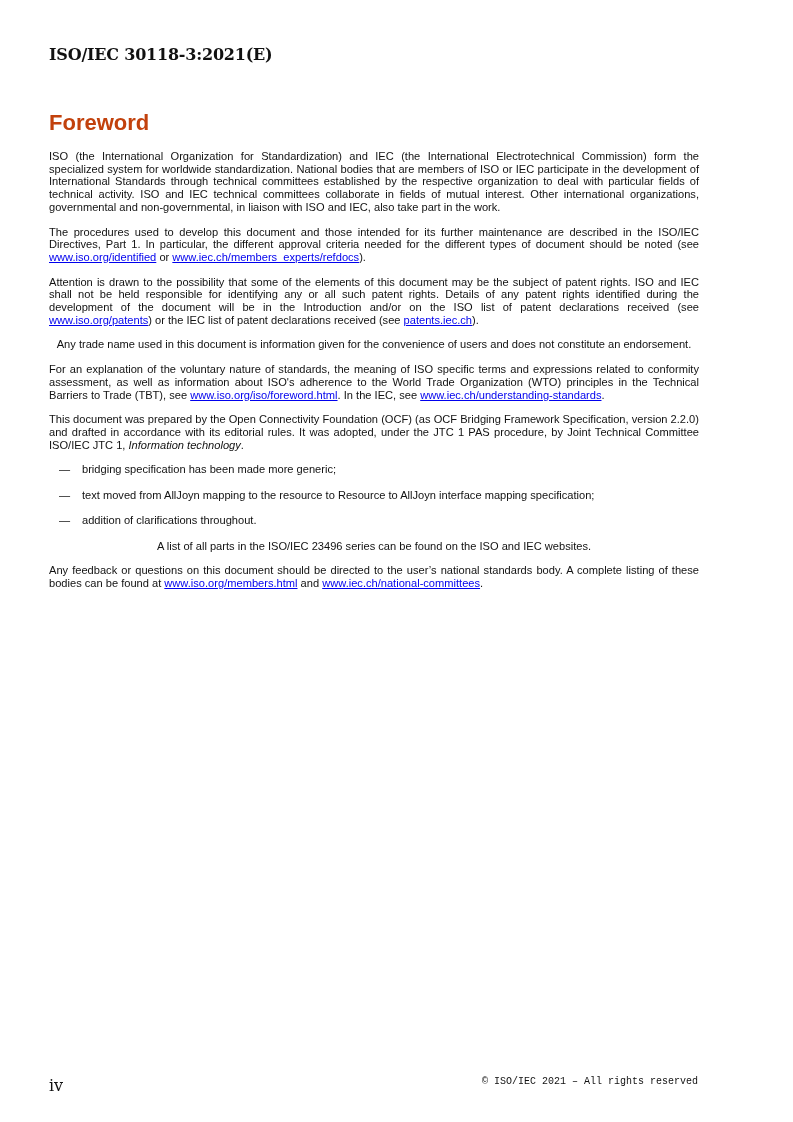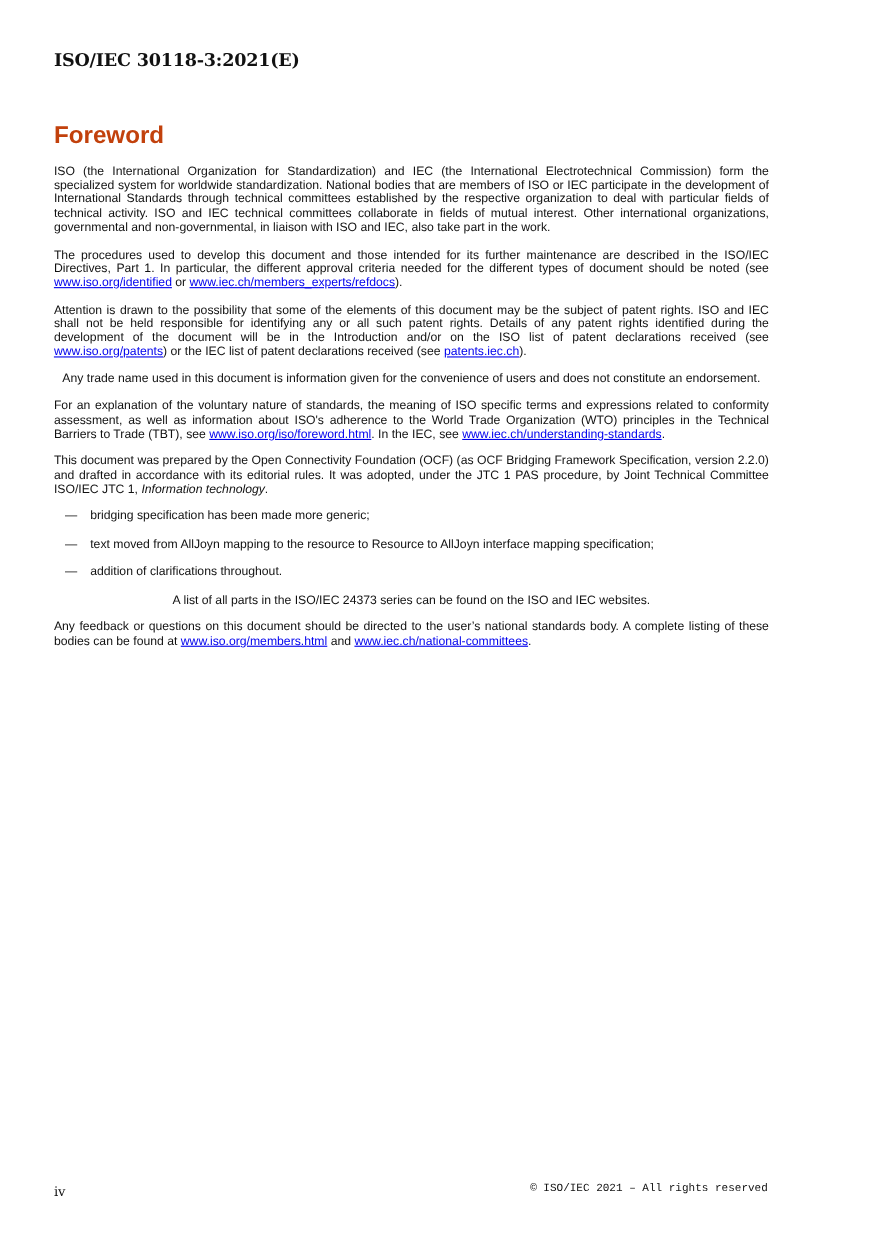--- a/index.html
+++ b/index.html
@@ -21,21 +21,21 @@
   }
   .body p { margin: 0 0 12px 0; text-align: justify; }
   .body p.left { text-align: center; }
   .body a { color: #0000ee; text-decoration: underline; }
   .dash-list { list-style: none; margin: 0 0 0 0; padding: 0; }
   .dash-list li { margin: 0 0 12.7px 0; display: flex; }
   .dash-list .dash { display: inline-block; width: 33px; padding-left: 10px; box-sizing: border-box; flex: 0 0 auto; }
   .dash-list .dash + span { flex: 1 1 auto; }
   .footer-left {
     position: absolute; left: 49px; top: 1076px;
-    font-family: "DejaVu Serif", serif; font-size: 12px; color: #111;
+    font-family: "DejaVu Serif", serif; font-size: 16px; color: #111;
   }
   .footer-right {
     position: absolute; right: 95px; top: 1076px;
     font-family: Liberation Mono, monospace; font-size: 10px; color: #111;
   }
 </style>
 </head>
 <body>
 
 <div class="page">
@@ -66,20 +66,20 @@
       <li>
           <span class="dash">—</span>
           <span>text moved from AllJoyn mapping to the resource to Resource to AllJoyn interface mapping specification;</span>
         </li>
       <li>
           <span class="dash">—</span>
           <span>addition of clarifications throughout.</span>
         </li>
     </ul>
 
-    <p class="left">A list of all parts in the ISO/IEC 24373 series can be found on the ISO and IEC websites.</p>
+    <p class="left">A list of all parts in the ISO/IEC 23496 series can be found on the ISO and IEC websites.</p>
 
     <p><span>Any feedback or questions on this document should be directed to the user’s national standards body. A complete listing of these bodies can be found at </span><a href="#">www.iso.org/members.html</a><span> and </span><a href="#">www.iec.ch/national-committees</a><span>.</span></p>
   </div>
 
   <div class="footer-left">iv</div>
   <div class="footer-right">© ISO/IEC 2021 – All rights reserved</div>
 </div>
 
 </body></html>

